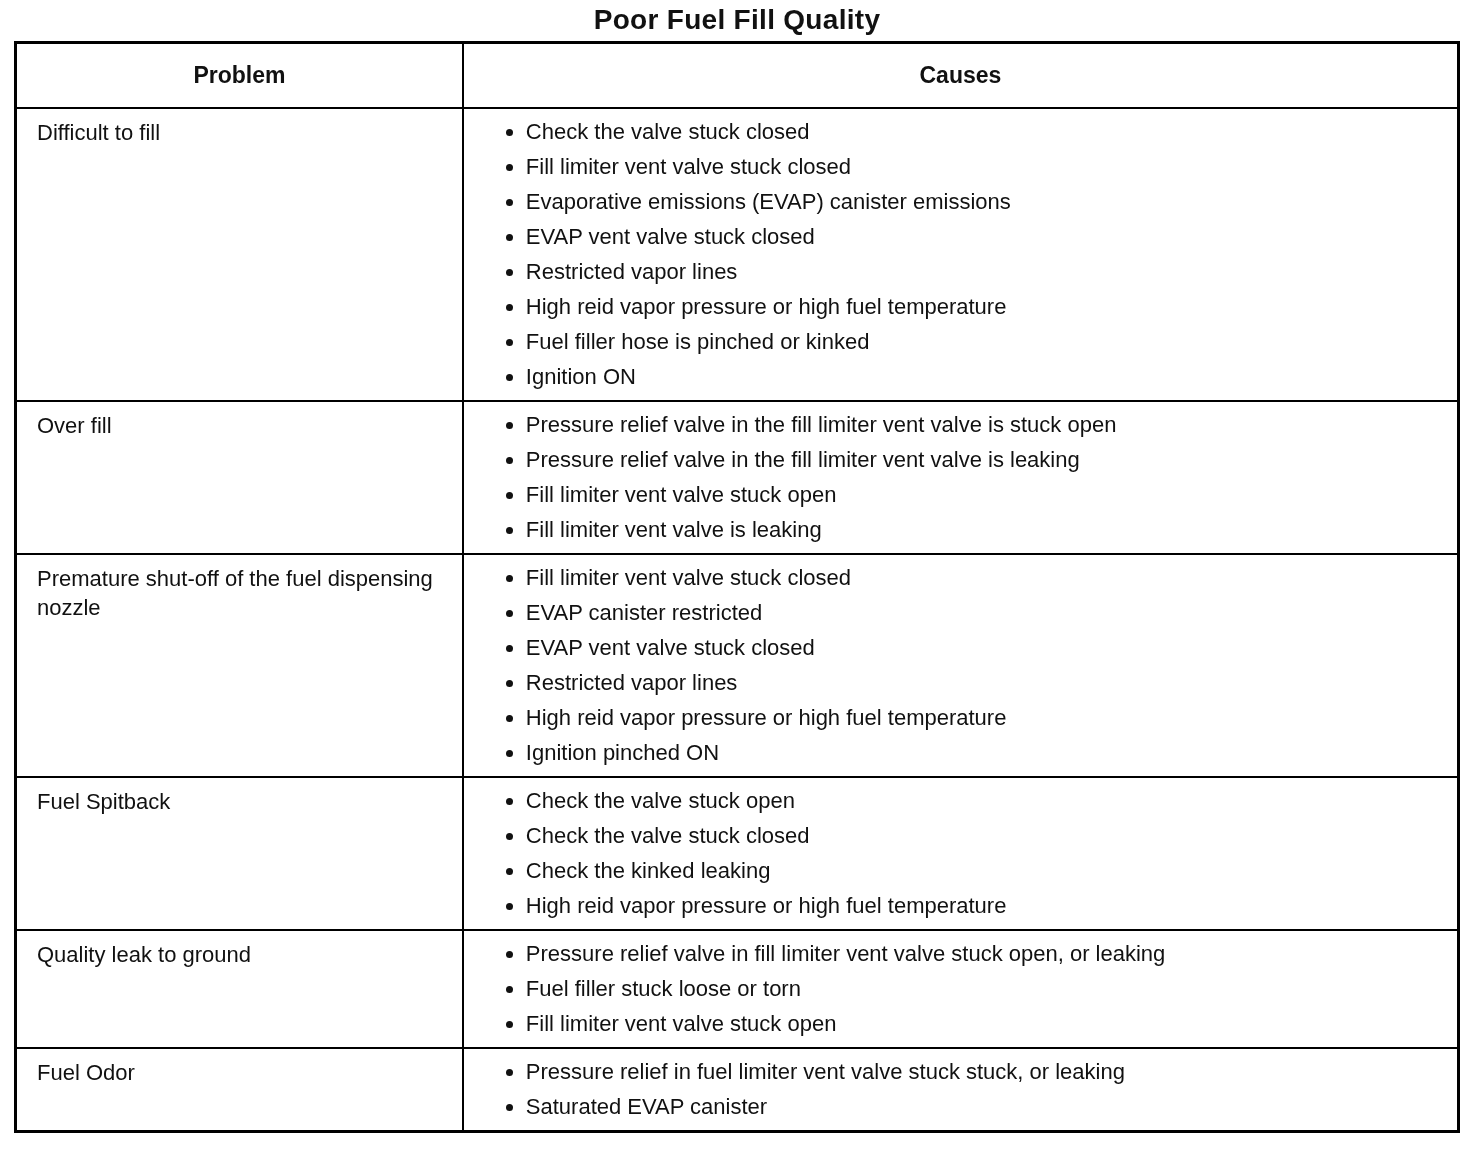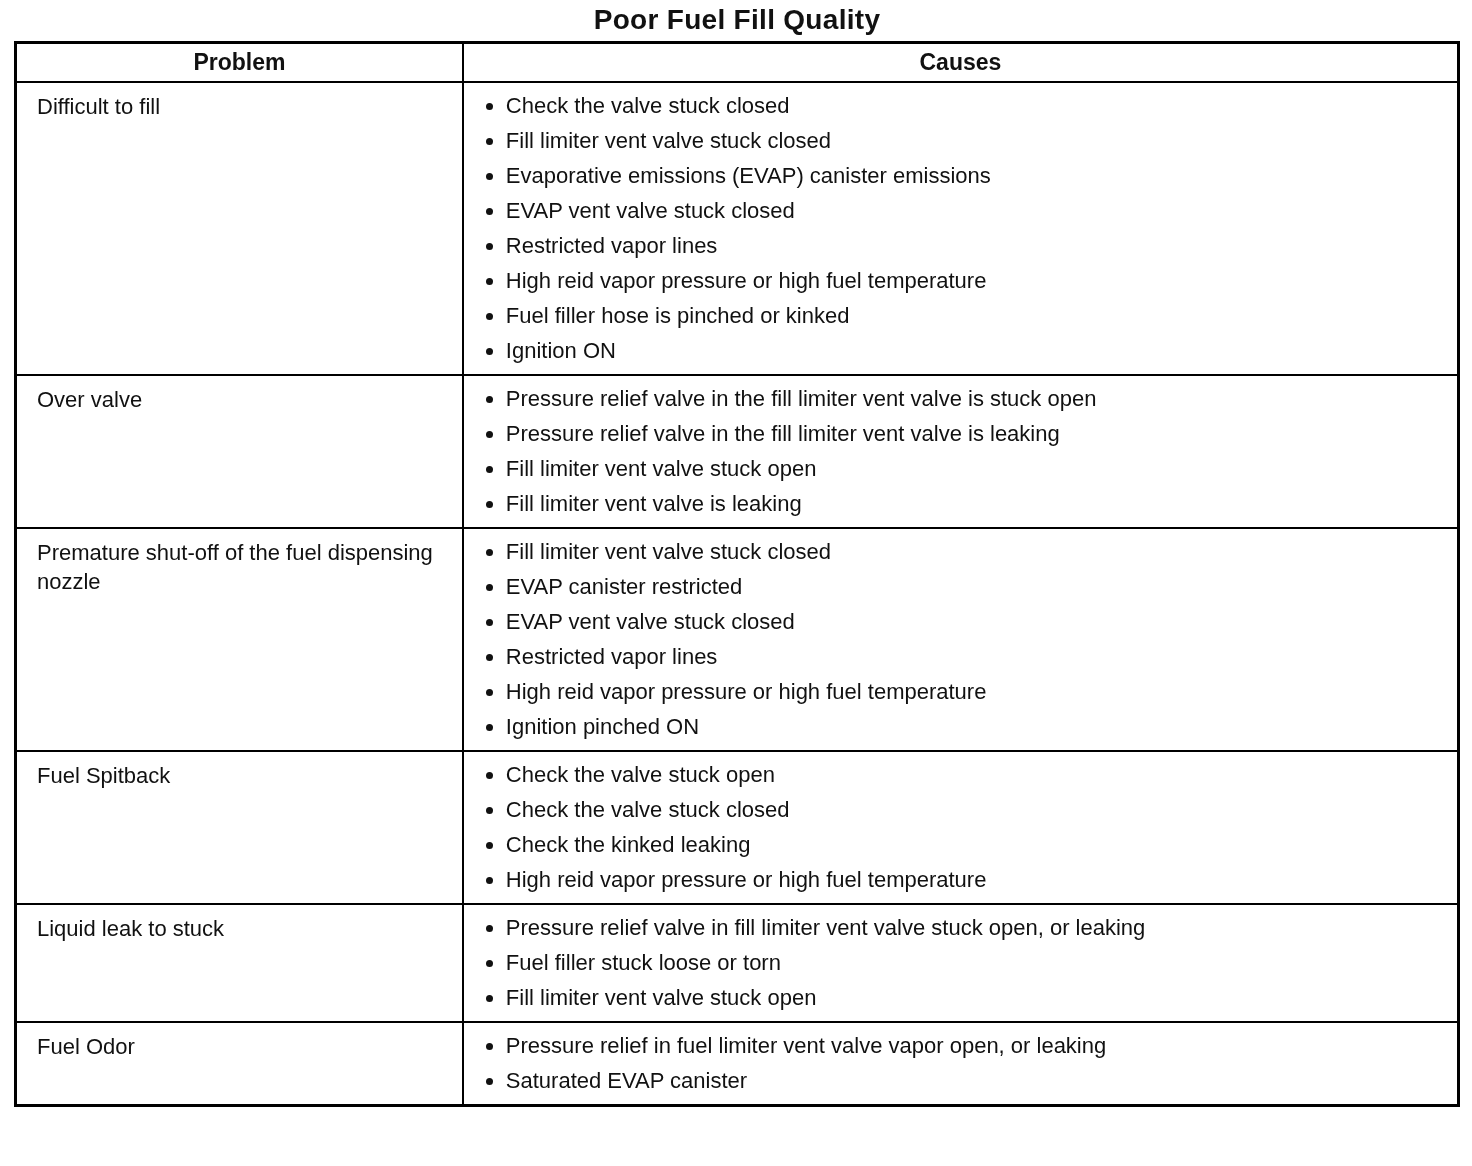--- a/index.html
+++ b/index.html
@@ -34,39 +34,39 @@
     border: 3px solid #000000;
   }
   .fuel-table th,
   .fuel-table td {
     border: 2px solid #000000;
   }
   .fuel-table th {
     font-size: 23px;
     font-weight: bold;
     text-align: center;
-    padding: 5px 4px;
+    padding: 18px 4px;
   }
   col.problem-col { width: 31%; }
   col.causes-col  { width: 69%; }
   .fuel-table td {
     vertical-align: top;
     margin-top: 8px;
   }
   td.problem-cell {
     padding: 9px 12px 8px 20px;
     font-size: 22px;
     line-height: 29px;
   }
   td.causes-cell {
     padding: 5px 10px 6px 0;
   }
   ul.causes-list {
     margin: 0;
-    padding-left: 42px;
+    padding-left: 62px;
     list-style-type: disc;
   }
   ul.causes-list li {
     font-size: 22px;
     line-height: 35px;
   }
 </style>
 </head>
 <body>
 
@@ -94,21 +94,21 @@
               <li>Evaporative emissions (EVAP) canister emissions</li>
               <li>EVAP vent valve stuck closed</li>
               <li>Restricted vapor lines</li>
               <li>High reid vapor pressure or high fuel temperature</li>
               <li>Fuel filler hose is pinched or kinked</li>
               <li>Ignition ON</li>
             </ul>
           </td>
         </tr>
         <tr>
-          <td class="problem-cell">Over valve</td>
+          <td class="problem-cell">Over fill</td>
           <td class="causes-cell">
             <ul class="causes-list">
               <li>Pressure relief valve in the fill limiter vent valve is stuck open</li>
               <li>Pressure relief valve in the fill limiter vent valve is leaking</li>
               <li>Fill limiter vent valve stuck open</li>
               <li>Fill limiter vent valve is leaking</li>
             </ul>
           </td>
         </tr>
         <tr>
@@ -129,33 +129,33 @@
           <td class="causes-cell">
             <ul class="causes-list">
               <li>Check the valve stuck open</li>
               <li>Check the valve stuck closed</li>
               <li>Check the kinked leaking</li>
               <li>High reid vapor pressure or high fuel temperature</li>
             </ul>
           </td>
         </tr>
         <tr>
-          <td class="problem-cell">Liquid leak to stuck</td>
+          <td class="problem-cell">Quality leak to ground</td>
           <td class="causes-cell">
             <ul class="causes-list">
               <li>Pressure relief valve in fill limiter vent valve stuck open, or leaking</li>
               <li>Fuel filler stuck loose or torn</li>
               <li>Fill limiter vent valve stuck open</li>
             </ul>
           </td>
         </tr>
         <tr>
           <td class="problem-cell">Fuel Odor</td>
           <td class="causes-cell">
             <ul class="causes-list">
-              <li>Pressure relief in fuel limiter vent valve vapor open, or leaking</li>
+              <li>Pressure relief in fuel limiter vent valve stuck stuck, or leaking</li>
               <li>Saturated EVAP canister</li>
             </ul>
           </td>
         </tr>
       </tbody>
   </table>
 </div>
 
 </body></html>

